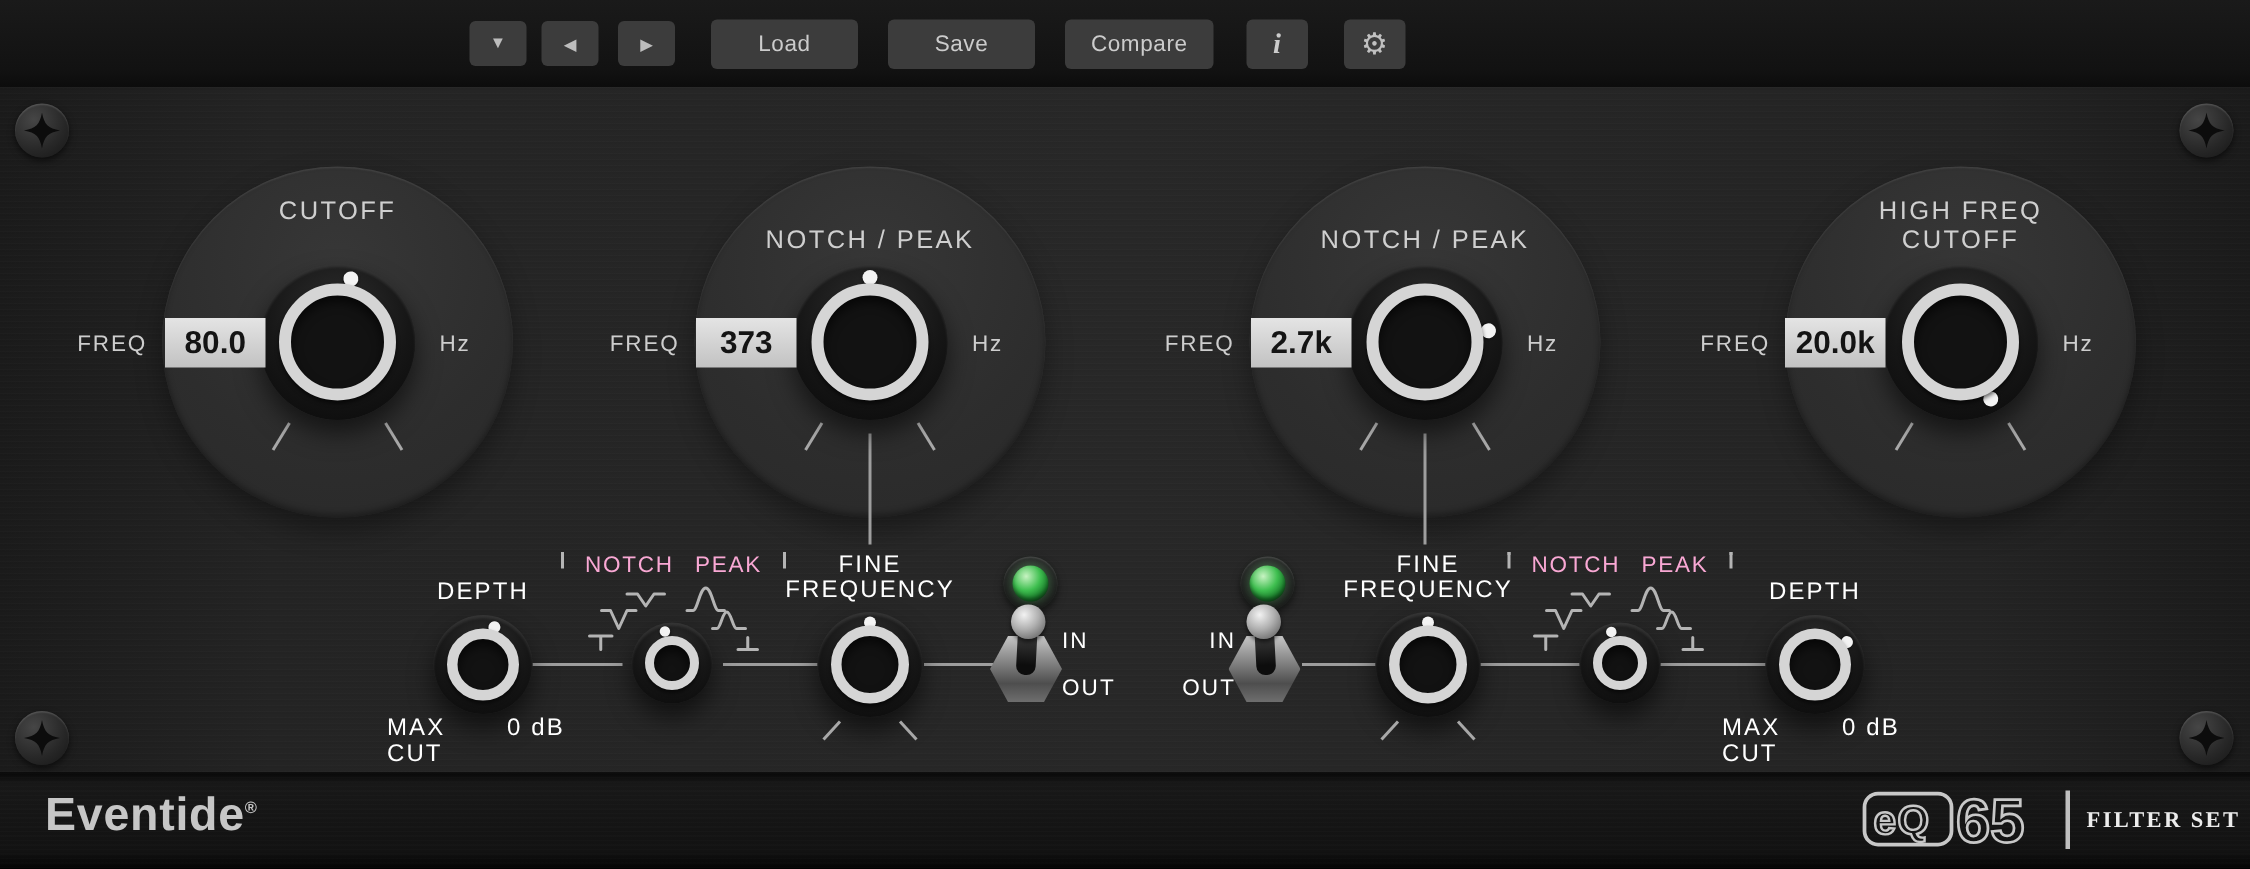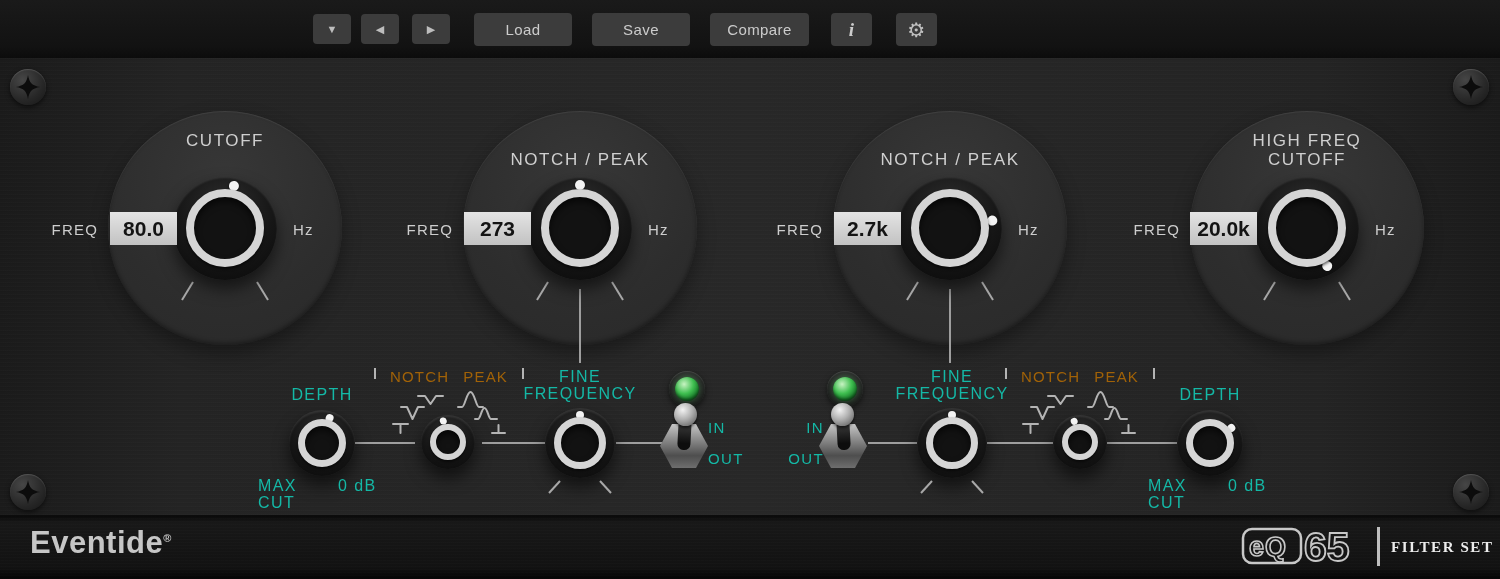--- a/index.html
+++ b/index.html
@@ -19,21 +19,21 @@
   
   .panel{position:absolute;left:0;top:58px;width:1500px;height:457px;
     background-image:
       repeating-linear-gradient(180deg, rgba(255,255,255,.013) 0 1px, rgba(0,0,0,.03) 1px 2px, transparent 2px 4px),
       linear-gradient(90deg,#1b1b1b 0%,#242424 12%,#282828 50%,#242424 88%,#1b1b1b 100%);}
   .footer{position:absolute;left:0;top:515px;width:1500px;height:64px;
     background-image:
       repeating-linear-gradient(180deg, rgba(255,255,255,.012) 0 1px, transparent 1px 3px),
       linear-gradient(180deg,#080808,#181818 12%,#121212 82%,#040404 100%);}
   
-  .lbl{position:absolute;color:#14b8a6;font-size:16px;letter-spacing:1.4px;white-space:pre;}
+  .lbl{position:absolute;color:#ffffff;font-size:16px;letter-spacing:1.4px;white-space:pre;}
   .backplate{position:absolute;width:234px;height:234px;border-radius:50%;
     background:radial-gradient(circle at 50% 28%,#373737,#2d2d2d 60%,#292929 100%);
     box-shadow:inset 0 1px 1px rgba(255,255,255,.09), inset 0 -2px 4px rgba(0,0,0,.35), 0 8px 18px rgba(0,0,0,.35);}
   .knob{position:absolute;border-radius:50%;
     background:radial-gradient(circle at 50% 32%,#2f2f2f,#161616 55%,#090909 100%);
     box-shadow:0 9px 16px rgba(0,0,0,.55), inset 0 2px 2px rgba(255,255,255,.10);cursor:pointer;}
   .ring{position:absolute;border-radius:50%;background:#121212;
     border:8px solid #d5d5d5;
     box-shadow:inset 0 4px 7px rgba(0,0,0,.65), 0 2px 3px rgba(0,0,0,.6);}
   .dot-arm{position:absolute;inset:0;transform-origin:50% 50%;}
@@ -44,21 +44,21 @@
   .vbox{position:absolute;top:212px;width:67px;height:33px;z-index:3;
     background:linear-gradient(180deg,#e4e4e4,#c2c2c2);
     color:#141414;font-size:21px;font-weight:bold;display:flex;align-items:center;justify-content:center;cursor:text;}
   .freq{position:absolute;top:221px;width:52px;text-align:right;color:#cdcdcd;font-size:15px;letter-spacing:1.2px;}
   .hz{position:absolute;top:221px;width:44px;text-align:left;color:#cdcdcd;font-size:15px;letter-spacing:1.2px;}
   .title{position:absolute;width:220px;text-align:center;color:#cfcfcf;font-size:17px;letter-spacing:1.6px;line-height:19px;}
   .tick-svg,.diagram{position:absolute;}
   .corner{width:7px;height:9px;border-top:2px solid #b4b4b4;margin-top:3px;}
   .corner.l{border-left:2px solid #b4b4b4;}
   .corner.r{border-right:2px solid #b4b4b4;}
-  .np-row{position:absolute;display:flex;justify-content:center;color:#a16207;font-size:15px;letter-spacing:1.2px;}
+  .np-row{position:absolute;display:flex;justify-content:center;color:#f9a8d4;font-size:15px;letter-spacing:1.2px;}
   .np-row span{margin:0 7px;}
   .led{position:absolute;width:36px;height:36px;border-radius:50%;
     background:radial-gradient(circle at 50% 35%,#3e3e3e,#1c1c1c 72%,#141414);
     box-shadow:inset 0 1px 1px rgba(255,255,255,.12), 0 3px 6px rgba(0,0,0,.5);}
   .led-lens{position:absolute;inset:6px;border-radius:50%;
     background:radial-gradient(circle at 38% 30%,#c7f3c2,var(--led,#3fbf50) 42%,#1b7e2c 68%,#0a3a12 100%);
     box-shadow:0 0 7px rgba(70,210,90,.35), inset 0 -2px 3px rgba(0,0,0,.45);}
   .nut{position:absolute;width:48px;height:44px;cursor:pointer;
     clip-path:polygon(0% 50%,25% 0%,75% 0%,100% 50%,75% 100%,25% 100%);
     background:linear-gradient(180deg,#c6c6c6,#909090 32%,#4e4e4e 72%,#6e6e6e);}
@@ -142,21 +142,21 @@
       </div>
     <div class="ring" style="inset:13px;"></div>
   </div>
 
   <div class="backplate" style="left:463px;top:111px;"></div>
   <div class="title" style="left:470px;top:150px;">
     <div>NOTCH / PEAK</div>
       <div></div>
   </div>
   <div class="freq" style="left:401px;">FREQ</div>
-  <div class="vbox" style="left:464px;">273</div>
+  <div class="vbox" style="left:464px;">373</div>
   <div class="hz" style="left:648px;">Hz</div>
   <svg class="tick-svg" style="left:520px;top:276px;" width="120" height="30">
     <line x1="28" y1="6" x2="17" y2="24" stroke="#a8a8a8" stroke-width="2"></line>
       <line x1="92" y1="6" x2="103" y2="24" stroke="#a8a8a8" stroke-width="2"></line>
   </svg>
   <div class="vline" style="left:579px;top:289px;height:74px;"></div>
   <div class="knob" style="left:528px;top:176px;width:104px;height:104px;">
     <div class="dot-arm" style="transform: rotate(0deg);">
         <span class="dot" style="top:4px;width:10px;height:10px;margin-left:-5px;"></span>
       </div>

